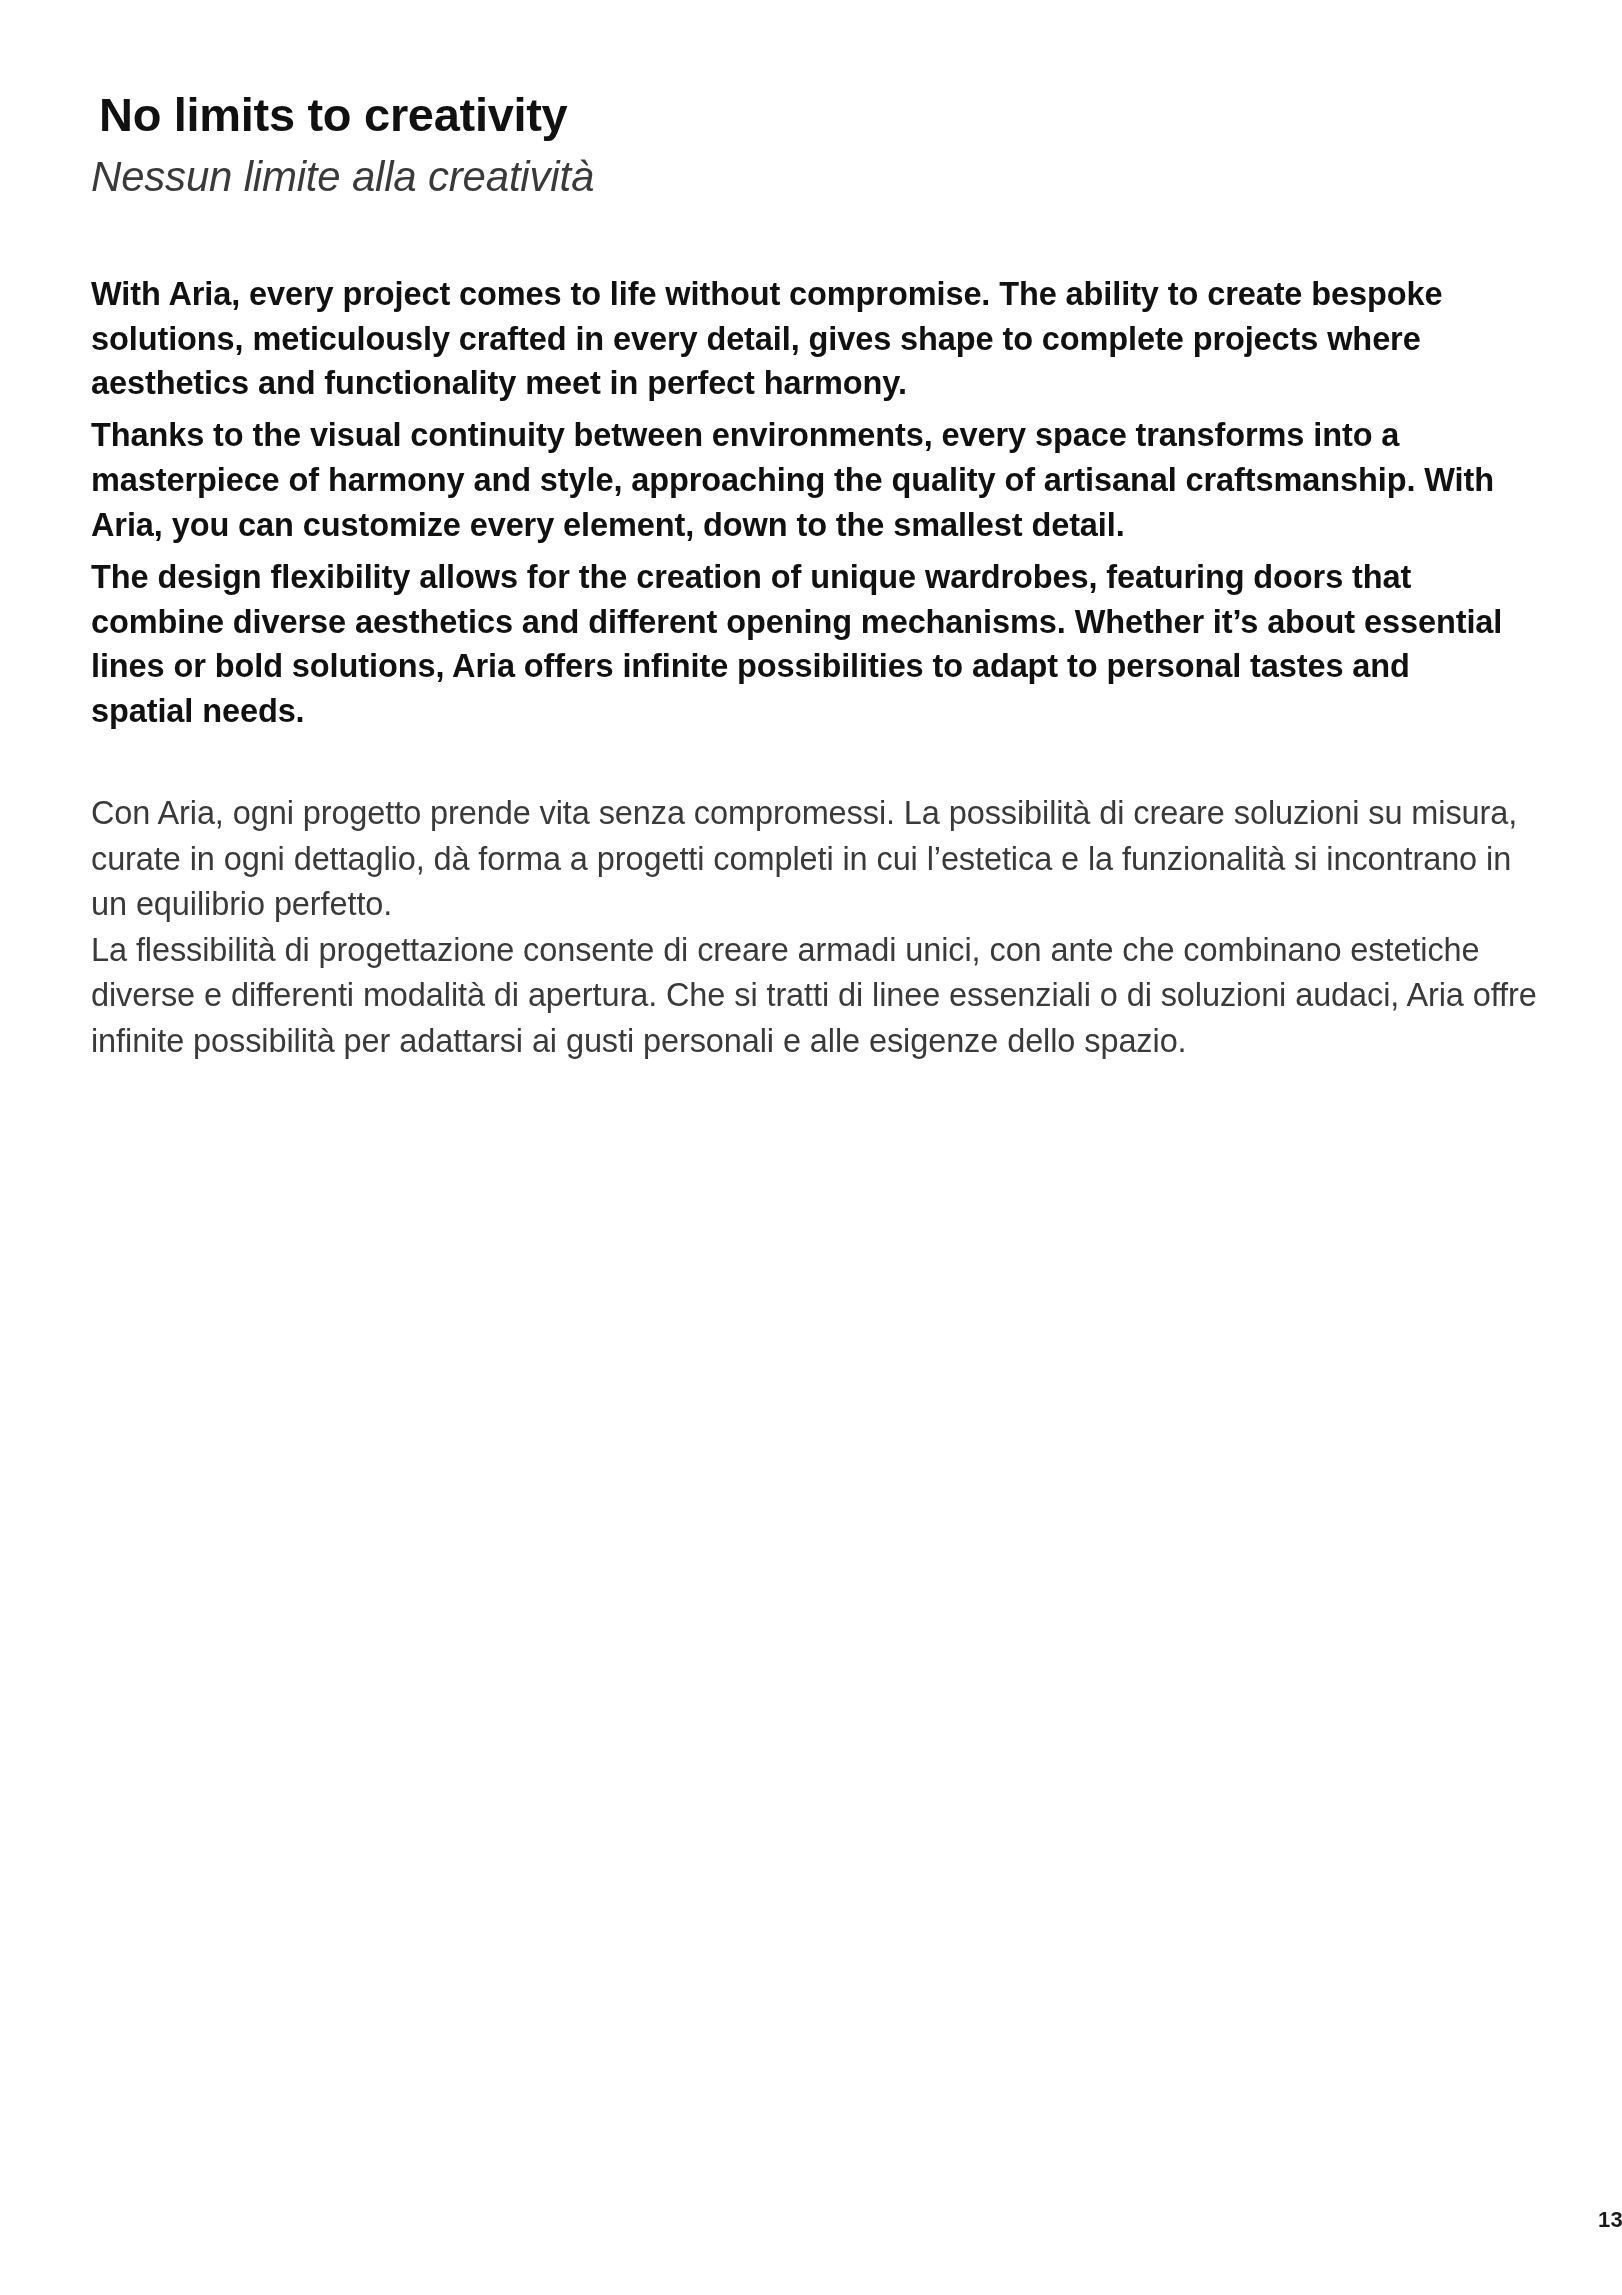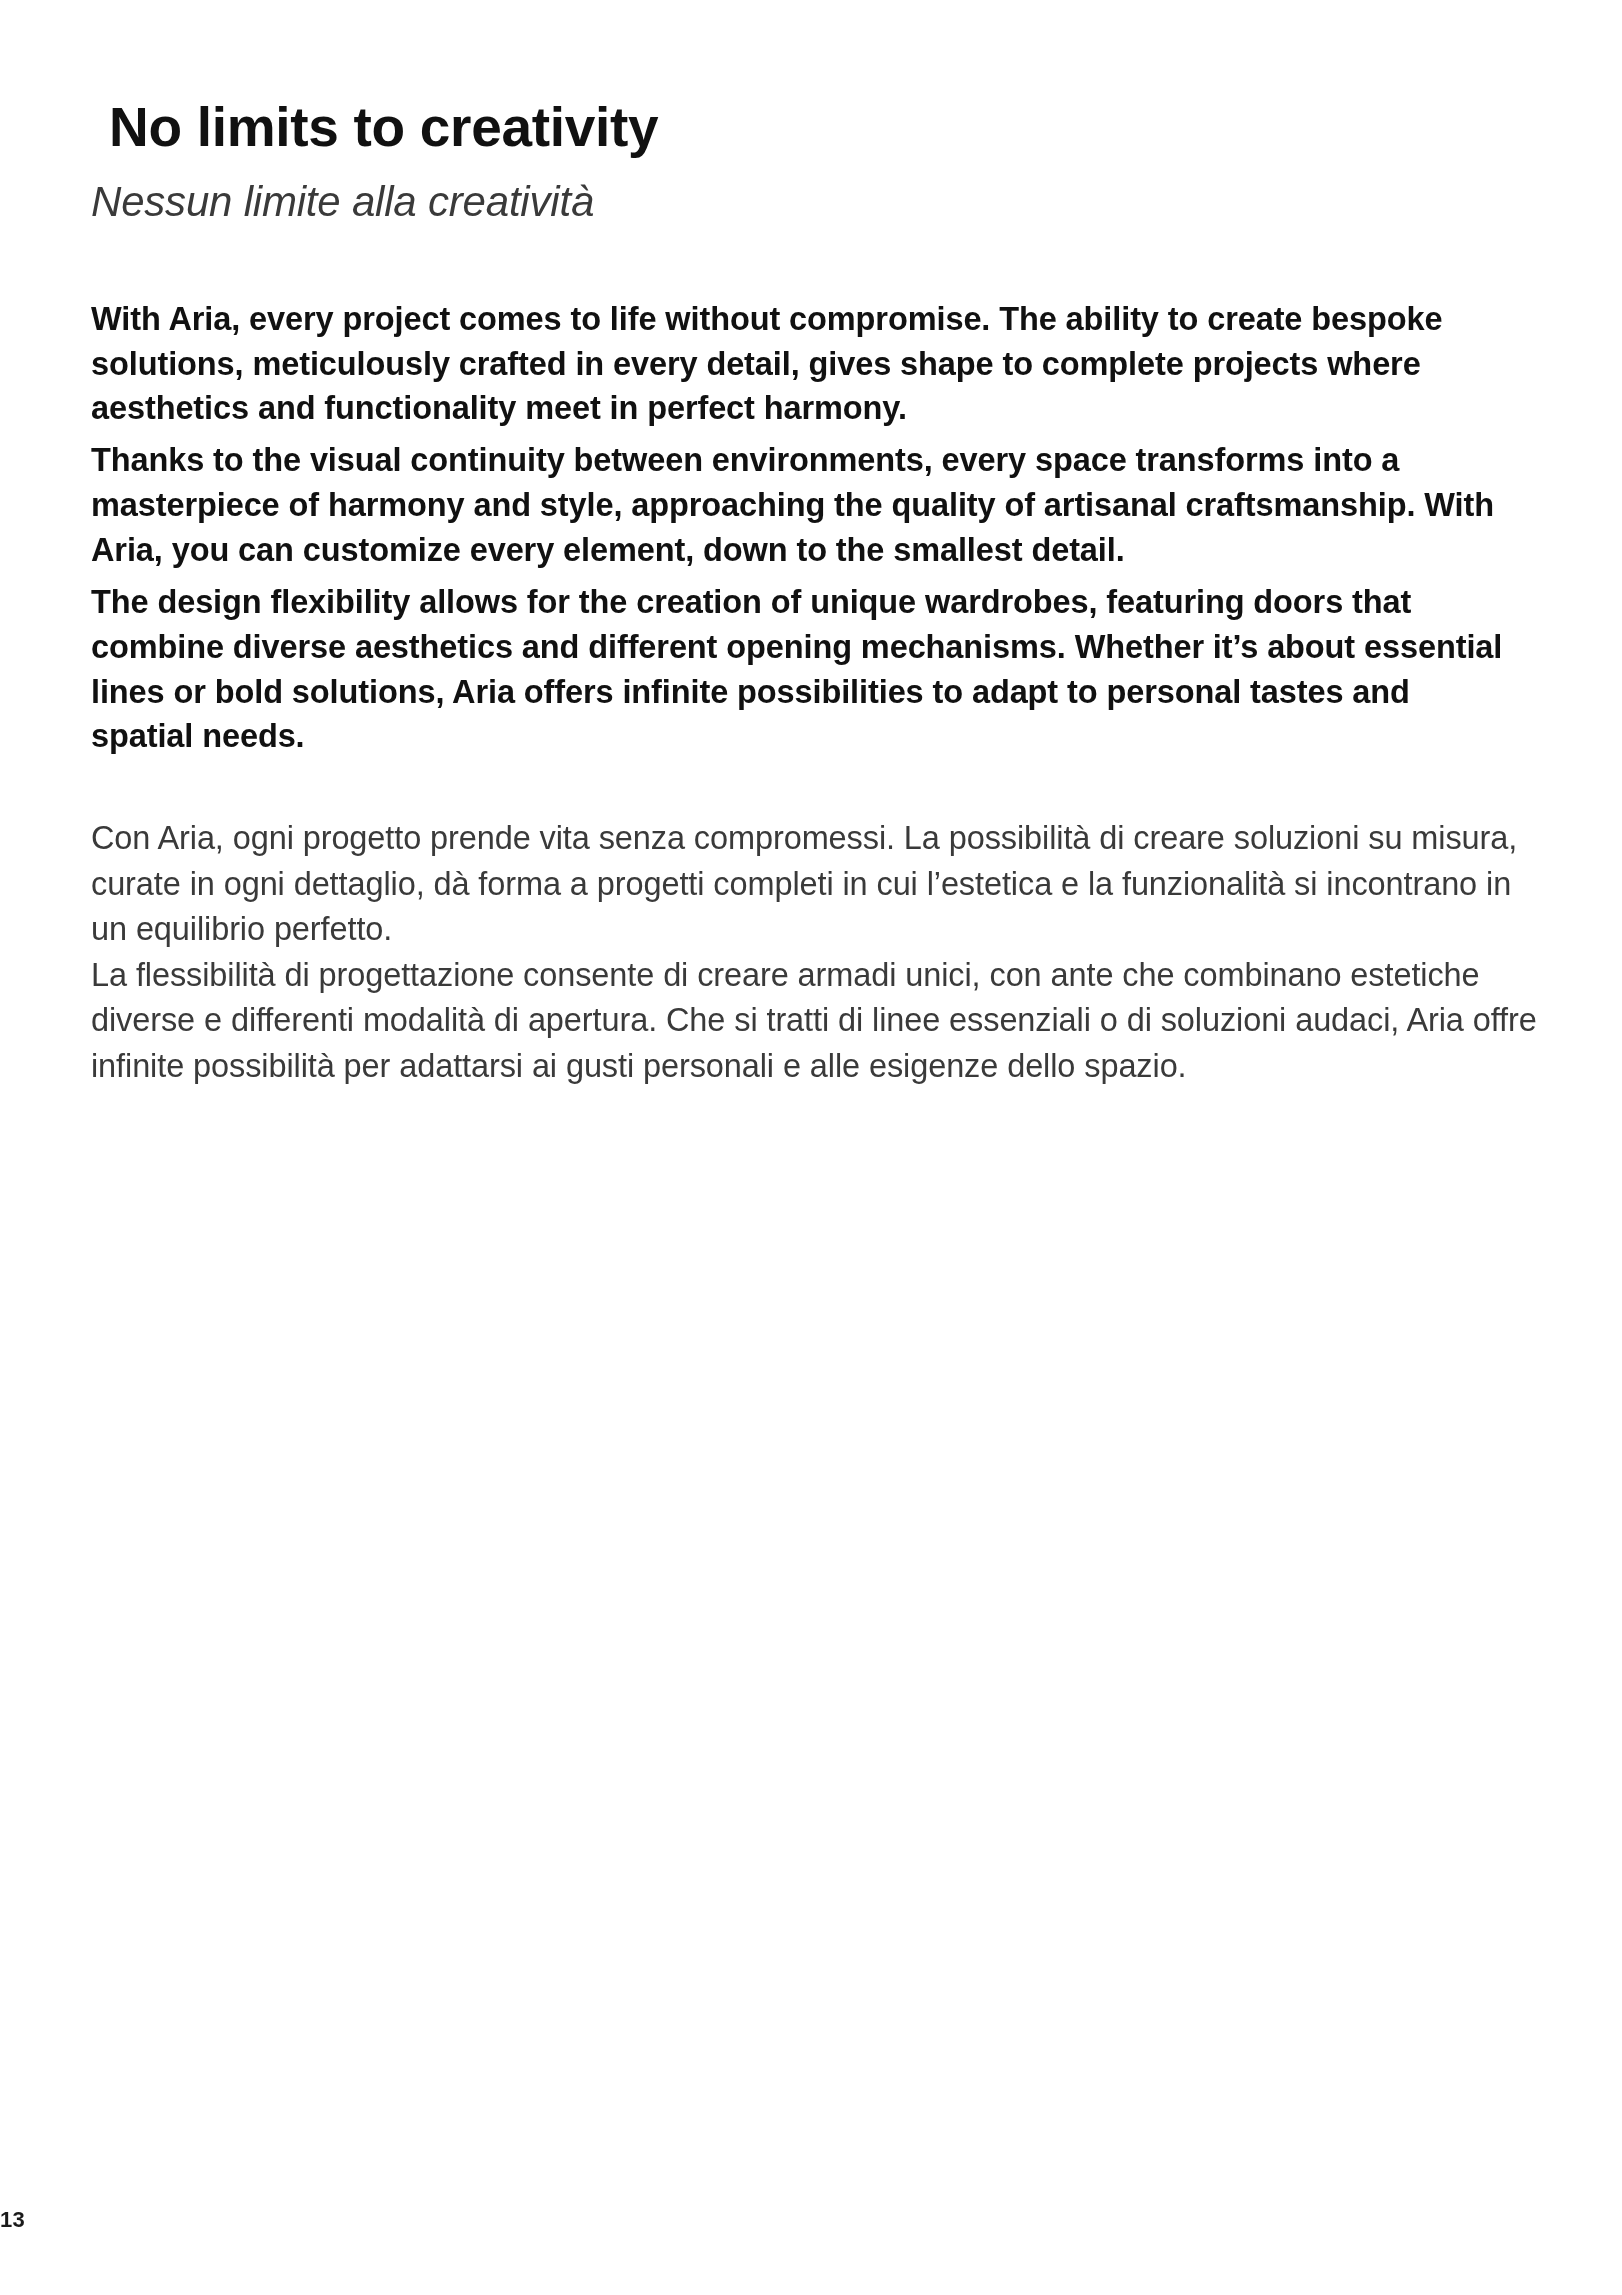--- a/index.html
+++ b/index.html
@@ -19,26 +19,26 @@
     box-sizing: border-box;
     width: 1623px;
     height: 2295px;
     padding: 78px 91px 0 91px;
     position: relative;
   }
   .title-block {
     margin-top: 9.7px;
   }
   .title-en {
-    font-size: 55px;
+    font-size: 47px;
     font-weight: bold;
     letter-spacing: -0.3px;
     line-height: 1.15;
     color: #111111;
-    margin: 18px;
+    margin: 8px;
   }
   .title-it {
     font-size: 42px;
     font-weight: normal;
     letter-spacing: -0.2px;
     line-height: 1.18;
     color: #3a3a3a;
     margin: 10.4px 0 0 0;
     font-style: italic;
   }
@@ -67,21 +67,21 @@
     line-height: 1.40;
     color: #3a3a3a;
     margin: 0;
     letter-spacing: -0.1px;
   }
   .footer {
     position: absolute;
     left: 0;
     right: 0;
     bottom: 62px;
-    text-align: left;
+    text-align: right;
   }
   .page-number {
     font-size: 22px;
     font-weight: bold;
     color: #1a1a1a;
     letter-spacing: 0.3px;
   }
 </style>
 </head>
 <body>

